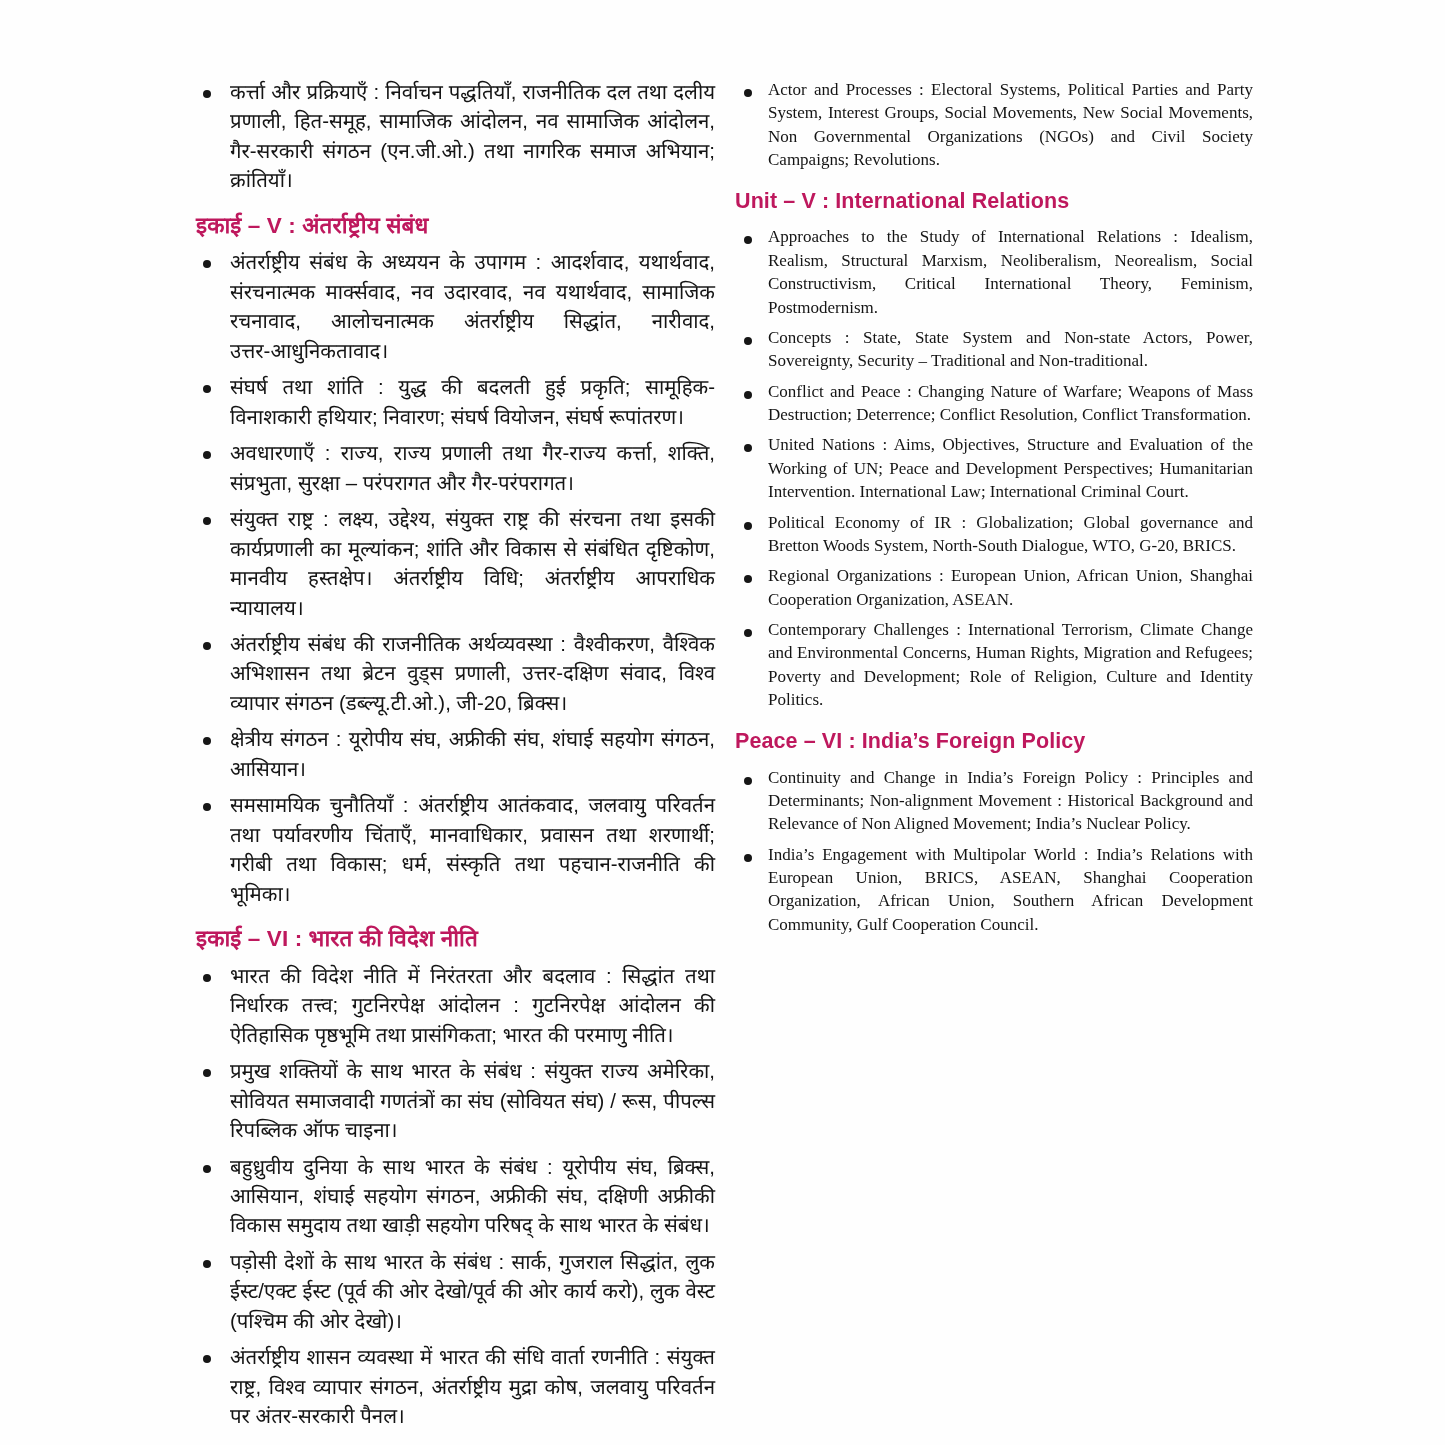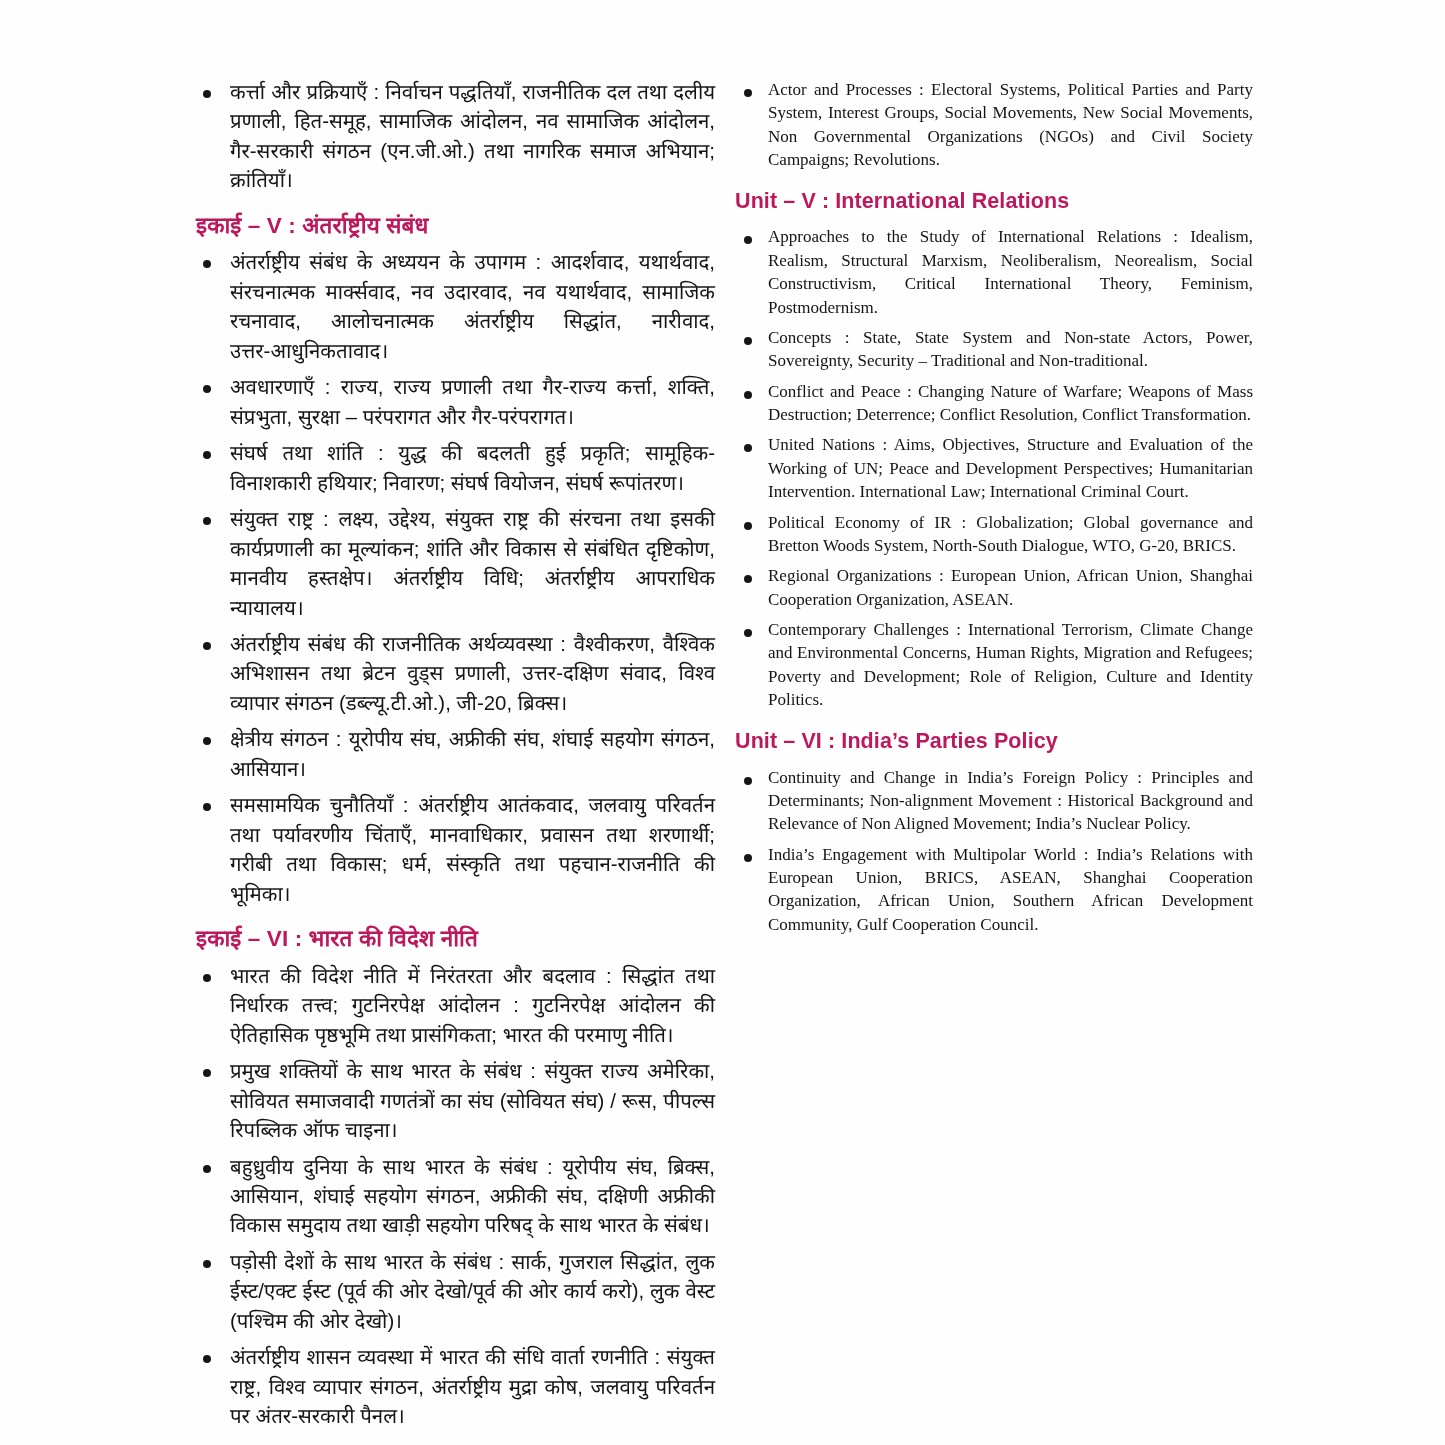--- a/index.html
+++ b/index.html
@@ -134,22 +134,22 @@
 
     <div class="col col-hindi">
 
       <ul class="bullets">
         <li>कर्त्ता और प्रक्रियाएँ : निर्वाचन पद्धतियाँ, राजनीतिक दल तथा दलीय प्रणाली, हित‑समूह, सामाजिक आंदोलन, नव सामाजिक आंदोलन, गैर‑सरकारी संगठन (एन.जी.ओ.) तथा नागरिक समाज अभियान; क्रांतियाँ।</li>
       </ul>
 
       <div class="unit-heading">इकाई – V : अंतर्राष्ट्रीय संबंध</div>
       <ul class="bullets">
         <li>अंतर्राष्ट्रीय संबंध के अध्ययन के उपागम : आदर्शवाद, यथार्थवाद, संरचनात्मक मार्क्सवाद, नव उदारवाद, नव यथार्थवाद, सामाजिक रचनावाद, आलोचनात्मक अंतर्राष्ट्रीय सिद्धांत, नारीवाद, उत्तर‑आधुनिकतावाद।</li>
+        <li>संघर्ष तथा शांति : युद्ध की बदलती हुई प्रकृति; सामूहिक‑ विनाशकारी हथियार; निवारण; संघर्ष वियोजन, संघर्ष रूपांतरण।</li>
         <li>अवधारणाएँ : राज्य, राज्य प्रणाली तथा गैर‑राज्य कर्त्ता, शक्ति, संप्रभुता, सुरक्षा – परंपरागत और गैर‑परंपरागत।</li>
-        <li>संघर्ष तथा शांति : युद्ध की बदलती हुई प्रकृति; सामूहिक‑ विनाशकारी हथियार; निवारण; संघर्ष वियोजन, संघर्ष रूपांतरण।</li>
         <li>संयुक्त राष्ट्र : लक्ष्य, उद्देश्य, संयुक्त राष्ट्र की संरचना तथा इसकी कार्यप्रणाली का मूल्यांकन; शांति और विकास से संबंधित दृष्टिकोण, मानवीय हस्तक्षेप। अंतर्राष्ट्रीय विधि; अंतर्राष्ट्रीय आपराधिक न्यायालय।</li>
         <li>अंतर्राष्ट्रीय संबंध की राजनीतिक अर्थव्यवस्था : वैश्वीकरण, वैश्विक अभिशासन तथा ब्रेटन वुड्स प्रणाली, उत्तर‑दक्षिण संवाद, विश्व व्यापार संगठन (डब्ल्यू.टी.ओ.), जी‑20, ब्रिक्स।</li>
         <li>क्षेत्रीय संगठन : यूरोपीय संघ, अफ्रीकी संघ, शंघाई सहयोग संगठन, आसियान।</li>
         <li>समसामयिक चुनौतियाँ : अंतर्राष्ट्रीय आतंकवाद, जलवायु परिवर्तन तथा पर्यावरणीय चिंताएँ, मानवाधिकार, प्रवासन तथा शरणार्थी; गरीबी तथा विकास; धर्म, संस्कृति तथा पहचान‑राजनीति की भूमिका।</li>
       </ul>
 
       <div class="unit-heading">इकाई – VI : भारत की विदेश नीति</div>
       <ul class="bullets">
         <li>भारत की विदेश नीति में निरंतरता और बदलाव : सिद्धांत तथा निर्धारक तत्त्व; गुटनिरपेक्ष आंदोलन : गुटनिरपेक्ष आंदोलन की ऐतिहासिक पृष्ठभूमि तथा प्रासंगिकता; भारत की परमाणु नीति।</li>
         <li>प्रमुख शक्तियों के साथ भारत के संबंध : संयुक्त राज्य अमेरिका, सोवियत समाजवादी गणतंत्रों का संघ (सोवियत संघ) / रूस, पीपल्स रिपब्लिक ऑफ चाइना।</li>
@@ -170,21 +170,21 @@
       <ul class="bullets">
         <li>Approaches to the Study of International Relations : Idealism, Realism, Structural Marxism, Neoliberalism, Neorealism, Social Constructivism, Critical International Theory, Feminism, Postmodernism.</li>
         <li>Concepts : State, State System and Non-state Actors, Power, Sovereignty, Security – Traditional and Non-traditional.</li>
         <li>Conflict and Peace : Changing Nature of Warfare; Weapons of Mass Destruction; Deterrence; Conflict Resolution, Conflict Transformation.</li>
         <li>United Nations : Aims, Objectives, Structure and Evaluation of the Working of UN; Peace and Development Perspectives; Humanitarian Intervention. International Law; International Criminal Court.</li>
         <li>Political Economy of IR : Globalization; Global governance and Bretton Woods System, North-South Dialogue, WTO, G-20, BRICS.</li>
         <li>Regional Organizations : European Union, African Union, Shanghai Cooperation Organization, ASEAN.</li>
         <li>Contemporary Challenges : International Terrorism, Climate Change and Environmental Concerns, Human Rights, Migration and Refugees; Poverty and Development; Role of Religion, Culture and Identity Politics.</li>
       </ul>
 
-      <div class="unit-heading">Unit – VI :  India’s Parties Policy</div>
+      <div class="unit-heading">Peace – VI :  India’s Foreign Policy</div>
       <ul class="bullets">
         <li>Continuity and Change in India’s Foreign Policy : Principles and Determinants; Non-alignment Movement : Historical Background and Relevance of Non Aligned Movement; India’s Nuclear Policy.</li>
         <li>India’s Engagement with Multipolar World : India’s Relations with European Union, BRICS, ASEAN, Shanghai Cooperation Organization, African Union, Southern African Development Community, Gulf Cooperation Council.</li>
 
       </ul>
 
     </div>
 
   </div>
 </div>

